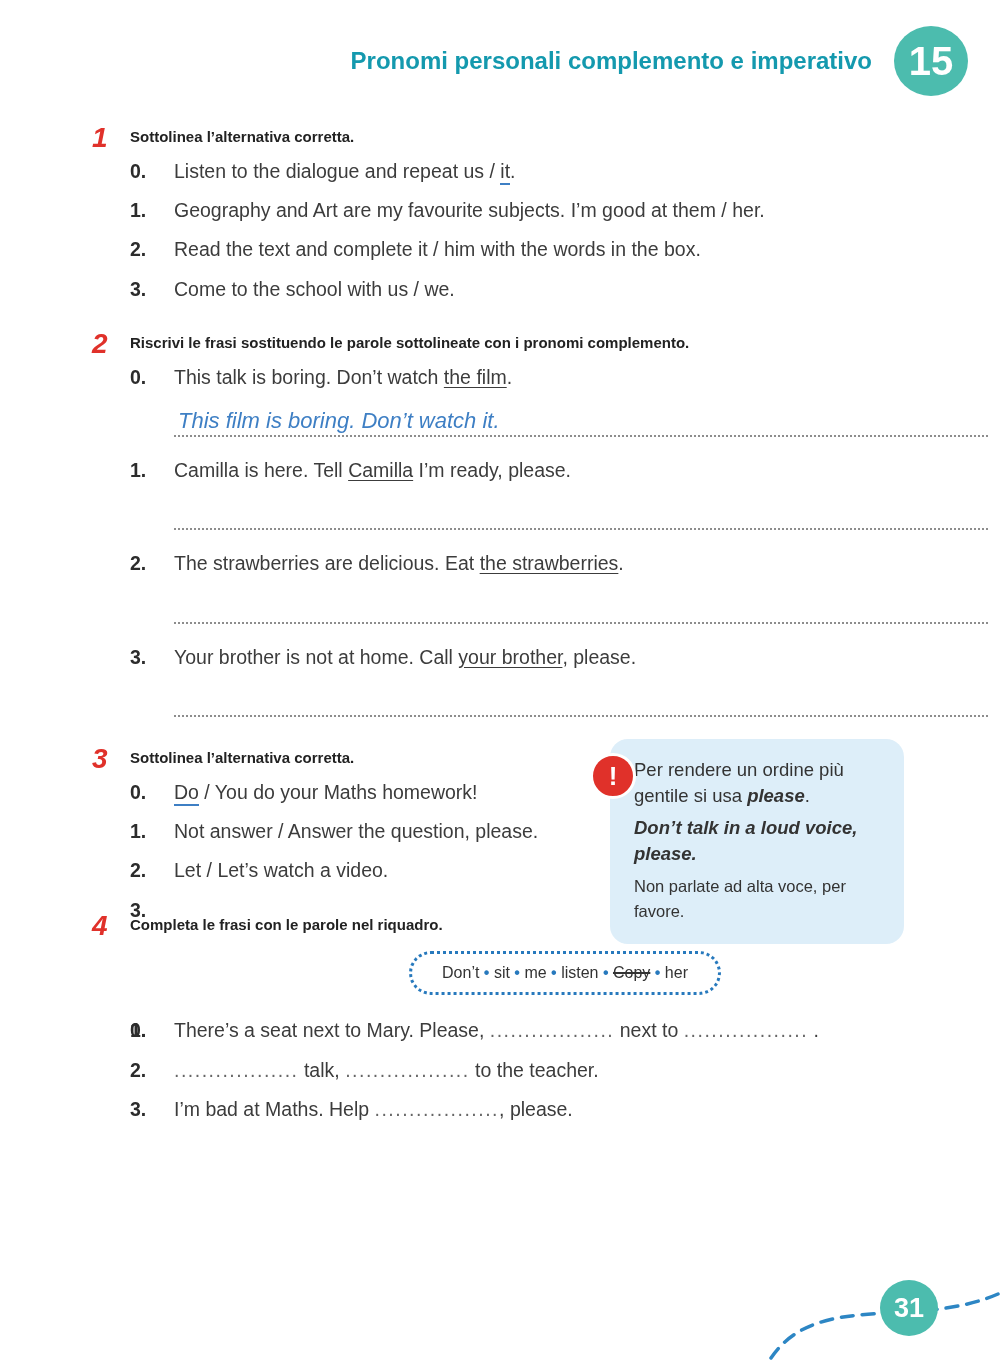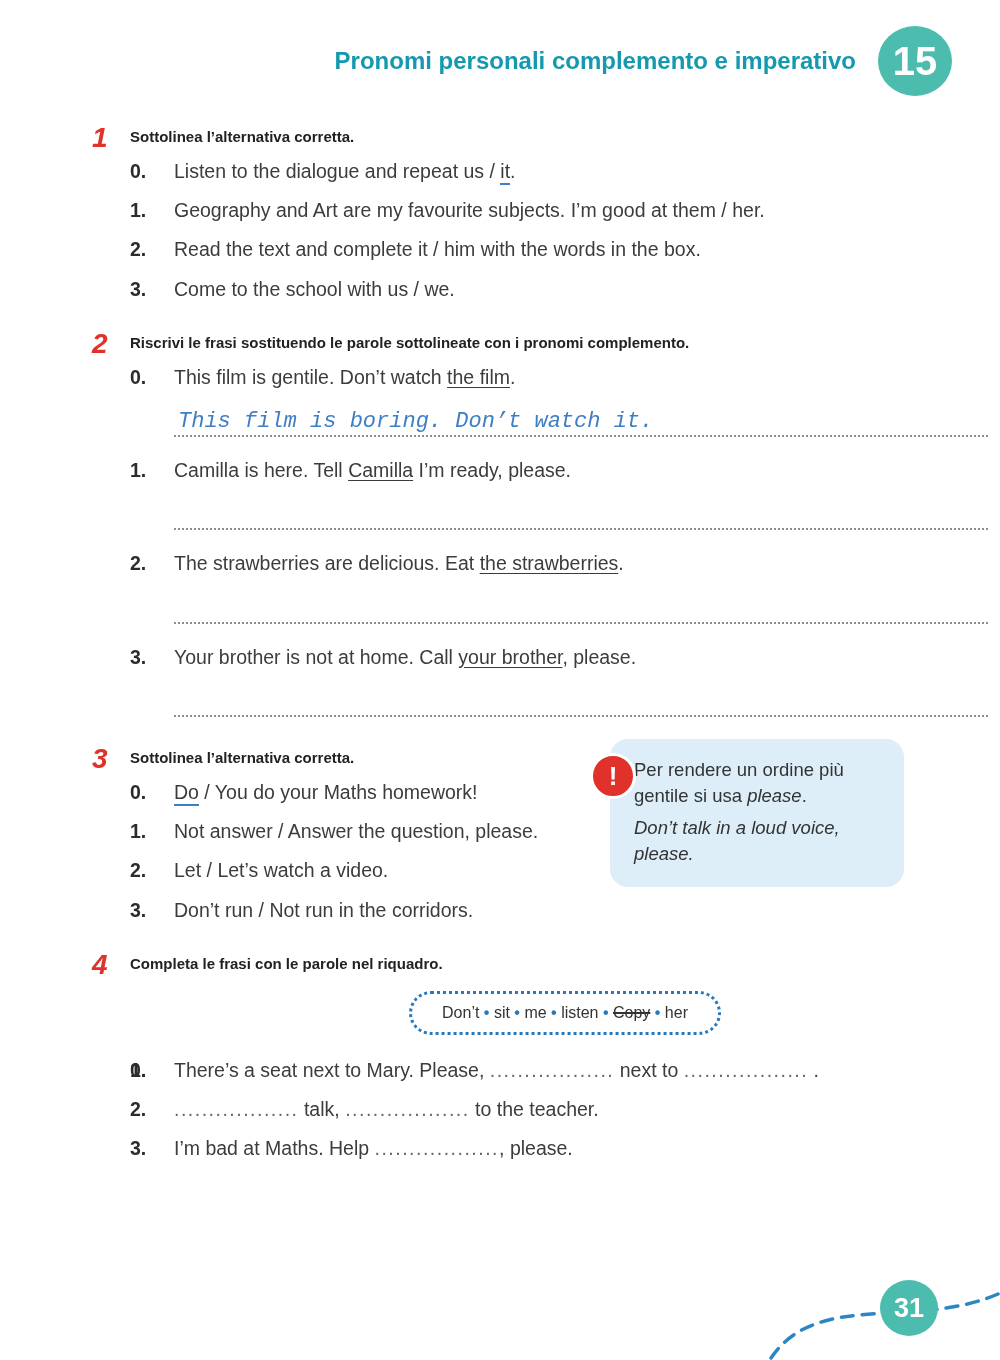--- a/index.html
+++ b/index.html
@@ -5,52 +5,52 @@
   html,body{margin:0;padding:0;background:#ffffff;}
   .page{
     position:relative;
     width:1000px;height:1360px;
     background:#ffffff;
     font-family:"Liberation Sans", sans-serif;
     color:#3c3c3c;
     overflow:hidden;
   }
   
-  .header{display:flex;align-items:center;justify-content:flex-end;gap:22px;padding:26px 48px 0 0;}
+  .header{display:flex;align-items:center;justify-content:flex-end;gap:22px;padding:26px 32px 0 0;}
   .header h1{margin:0;font-size:24px;font-weight:bold;color:#1499ae;}
   .unit-badge{
     width:74px;height:70px;border-radius:50%;
     background:#4cbcae;color:#ffffff;
     display:flex;align-items:center;justify-content:center;
     font-size:40px;font-weight:bold;flex:0 0 auto;
   }
   
   .exercise{position:relative;padding-left:130px;margin-top:30px;}
   .ex-num{position:absolute;left:92px;top:-4px;font-size:28px;font-weight:bold;color:#e0312a;font-style:italic;}
   .ex-title{margin:0 0 10px 0;font-size:15px;font-weight:bold;color:#222222;max-width:720px;line-height:1.45;}
   ol.items{list-style:none;margin:0;padding:0;}
   li.item{position:relative;padding-left:44px;font-size:19.5px;line-height:1.35;margin-bottom:13px;max-width:740px;}
   .item-num{position:absolute;left:0;top:0;font-weight:bold;color:#2c2c2c;}
   
   .i{}
   .u{text-decoration:underline;text-underline-offset:3px;}
   .ub{border-bottom:2.5px solid #3e7fc4;padding-bottom:1px;}
-  .bi{font-style:italic;font-weight:normal;}
+  .bi{font-style:italic;font-weight:bold;}
   .strike{text-decoration:line-through;text-decoration-thickness:2px;}
   .dot{color:#2779bd;font-weight:bold;}
   .dots{color:#666666;letter-spacing:1.5px;}
   .small{font-size:16.5px;}
   .hand-inline{color:#3e7fc4;font-style:italic;font-size:23px;position:relative;top:-3px;margin:0 3px;font-family:"DejaVu Sans", sans-serif;}
   
   .ansline{
     border-bottom:2px dotted #8d8d8d;
     min-height:32px;margin:4px 12px 20px 44px;
     display:flex;align-items:flex-end;
   }
-  .hand{color:#3e7fc4;font-style:italic;font-size:22px;font-family:Liberation Mono, monospace;padding:0 0 1px 4px;}
+  .hand{color:#3e7fc4;font-style:italic;font-size:22px;font-family:Liberation Sans, sans-serif;padding:0 0 1px 4px;}
   
   .ex3-wrap{position:relative;}
   .callout{
     position:absolute;top:-8px;right:96px;width:252px;
     background:#ddeef9;border-radius:18px;
     padding:18px 18px 14px 24px;
     font-size:18.5px;line-height:1.4;color:#333333;
   }
   .callout p{margin:0 0 6px 0;}
   .tip-icon{
@@ -109,21 +109,21 @@
       </li>
     </ol>
   </section>
 
   <section class="exercise">
     <span class="ex-num">2</span>
     <h2 class="ex-title">Riscrivi le frasi sostituendo le parole sottolineate con i pronomi complemento.</h2>
     <ol class="items">
       <li class="item">
         <span class="item-num">0.</span>
-        <span><span>This film is gentile. Don’t watch </span><span class="u">the film</span><span>.</span></span>
+        <span><span>This talk is boring. Don’t watch </span><span class="u">the film</span><span>.</span></span>
       </li>
     </ol>
     <div class="ansline">
       <span class="hand">This film is boring. Don’t watch it.</span>
     </div>
     <ol class="items">
       <li class="item">
         <span class="item-num">1.</span>
         <span><span>Camilla is here. Tell </span><span class="u">Camilla</span><span> I’m ready, please.</span></span>
       </li>
@@ -163,28 +163,28 @@
         <li class="item">
           <span class="item-num">1.</span>
           <span><span class="i">Not answer</span><span> / </span><span class="i">Answer</span><span> the question, please.</span></span>
         </li>
         <li class="item">
           <span class="item-num">2.</span>
           <span><span class="i">Let</span><span> / </span><span class="i">Let’s</span><span> watch a video.</span></span>
         </li>
         <li class="item">
           <span class="item-num">3.</span>
-          <span><span class="i">Don’t run</span><span> / </span><span class="i">Not run</span><span> in the corridors.</span></span>
         </li>
       </ol>
     </section>
     <aside class="callout">
       <div class="tip-icon">!</div>
       <p><span>Per rendere un ordine più gentile si usa </span><span class="bi">please</span><span>.</span></p>
       <p><span class="bi">Don’t talk in a loud voice, please.</span></p>
+      <p><span class="small">Non parlate ad alta voce, per favore.</span></p>
     </aside>
   </div>
 
   <section class="exercise">
     <span class="ex-num">4</span>
     <h2 class="ex-title">Completa le frasi con le parole nel riquadro.</h2>
     <div class="wordbox"><span>Don’t</span><span class="dot">  •  </span><span>sit</span><span class="dot">  •  </span><span>me</span><span class="dot">  •  </span><span>listen</span><span class="dot">  •  </span><span class="strike">Copy</span><span class="dot">  •  </span><span>her</span></div>
     <ol class="items">
       <li class="item">
         <span class="item-num">0.</span>

